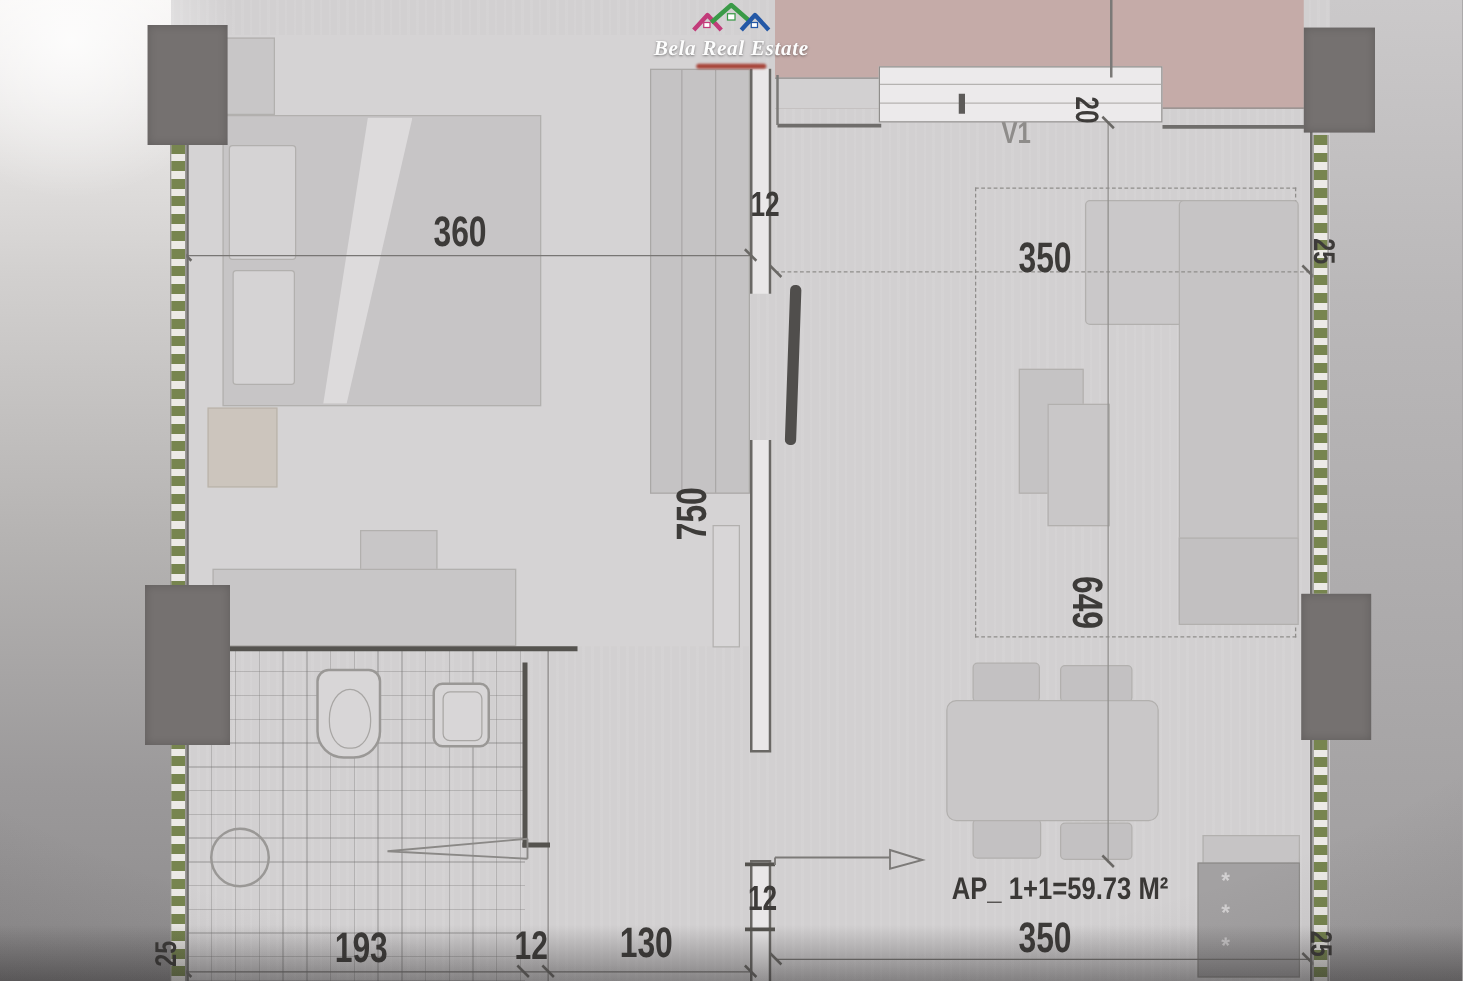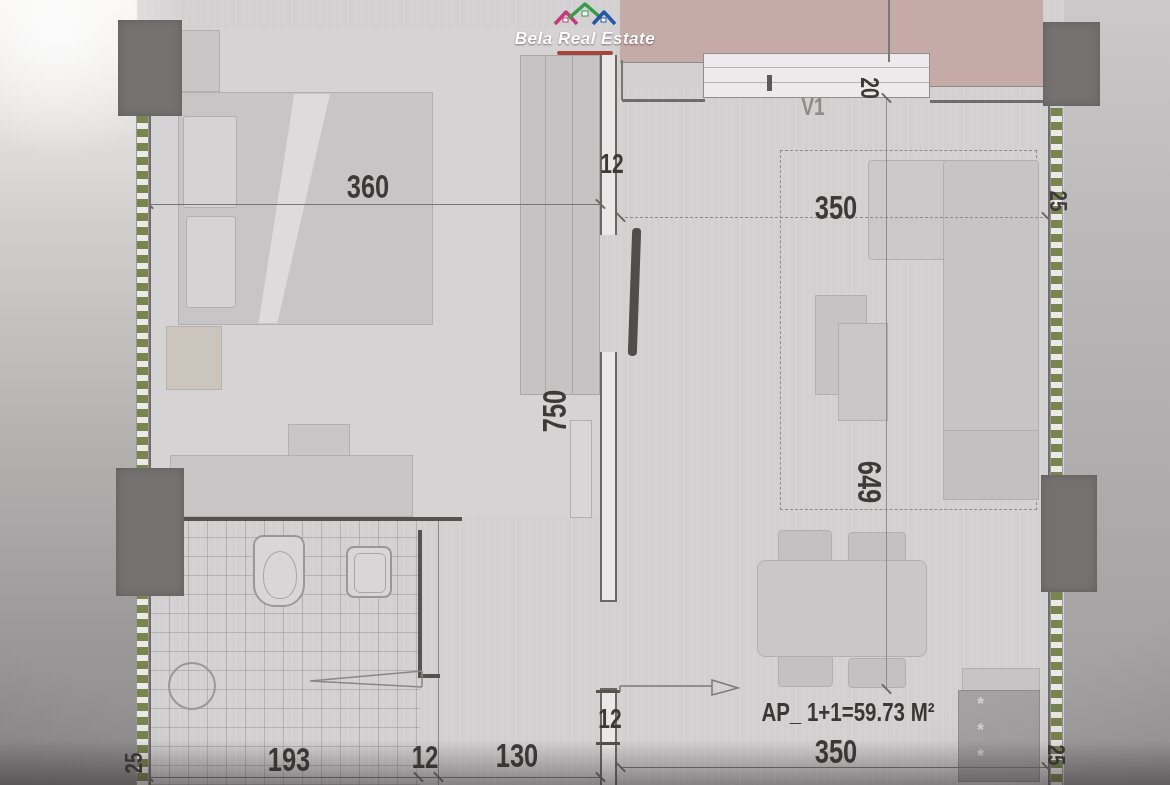--- a/index.html
+++ b/index.html
@@ -38,21 +38,21 @@
       repeating-linear-gradient(90deg,rgba(110,108,106,.30) 0 1px,rgba(0,0,0,0) 1px 19px);}
   .fixture{border:2px solid #9a9896;box-sizing:border-box;background:#d8d6d7;}
   
   #bottom-shadow{left:0;top:740px;width:1170px;height:45px;
     background:linear-gradient(180deg,rgba(40,38,39,0),rgba(40,38,39,.45));}
   #vignette{left:0;top:0;width:1170px;height:785px;pointer-events:none;
     background:radial-gradient(130% 115% at 48% 35%,rgba(0,0,0,0) 55%,rgba(35,33,34,.26) 86%,rgba(22,20,21,.42) 100%);}
   
   #watermark{left:505px;top:2px;width:160px;height:56px;text-align:center;}
   #brand-text{color:#fdfdfd;font-weight:700;font-style:italic;font-size:17px;letter-spacing:.5px;
-    text-shadow:0 1px 2px rgba(0,0,0,.45);margin-top:1px;}
+    text-shadow:0 1px 2px rgba(0,0,0,.45);margin-top:1px;font-family:Liberation Serif, serif;}
   #brand-url{width:56px;height:4px;margin:2px auto 0;border-radius:2px;filter:blur(.7px);}
   .star{font-size:18px;font-weight:700;color:#d2d0d1;line-height:26px;}
 </style>
 </head>
 <body>
 
 <div id="canvas">
 
   <div class="abs" id="left-strip"></div>
   <div class="abs" id="right-strip"></div>

